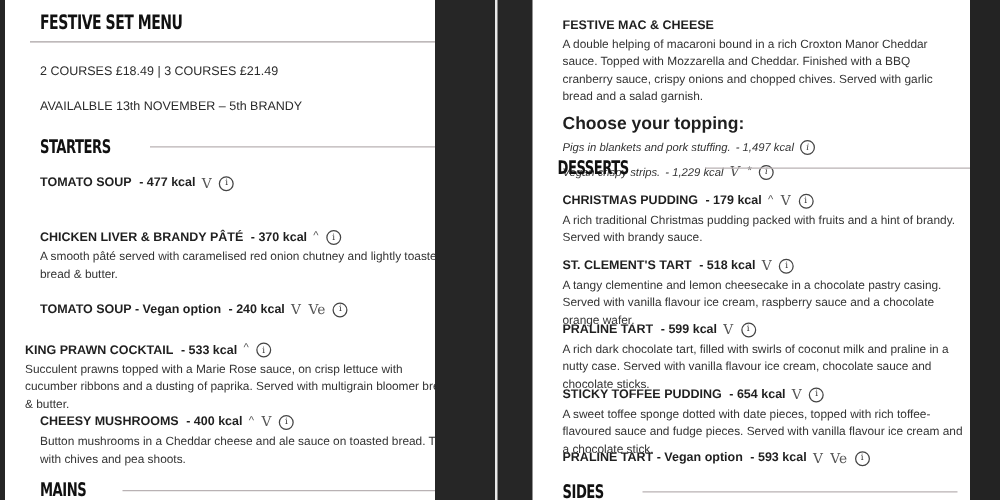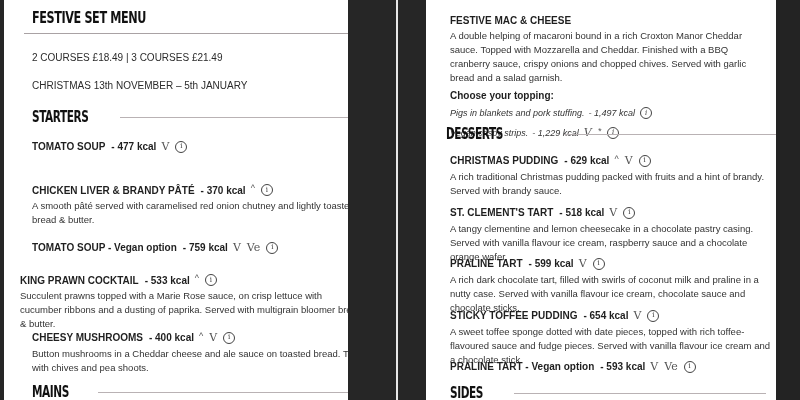--- a/index.html
+++ b/index.html
@@ -60,39 +60,39 @@
   .mark-caret { font-size: 9px; font-weight: normal; color: #555; position: relative; top: -2px; }
   .info-icon {
     width: 10px; height: 10px; border: 1px solid #444; border-radius: 50%;
     display: inline-flex; align-items: center; justify-content: center;
     font-size: 7px; font-weight: normal; color: #333;
     font-family: "DejaVu Serif", serif; line-height: 1;
   }
   .item-desc {
     font-size: 9.5px; line-height: 14px; color: #333; margin-top: 3px;
   }
-  .sub-label { font-size: 10px; font-weight: bold; color: #1f1f1f; }
+  .sub-label { font-size: 14px; font-weight: bold; color: #1f1f1f; }
   .topping { font-size: 9px; color: #333; display: flex; align-items: center; white-space: nowrap; font-style: italic; }
   .topping .kcal { margin-left: 4px; }
   .cut-top {
     position: absolute; left: 24px; top: -9px; font-size: 9.5px; color: #bbb;
     white-space: nowrap;
   }
 </style>
 </head>
 <body>
 
 <div class="panel" id="left-panel">
   <div class="title-block">
     <div class="heading">FESTIVE SET MENU</div>
   </div>
   <div class="title-rule"></div>
 
   <div class="info-line" style="top:52px;">2 COURSES £18.49 | 3 COURSES £21.49</div>
-  <div class="info-line" style="top:80px;">CHRISTMAS 13th NOVEMBER – 5th JANUARY</div>
+  <div class="info-line" style="top:80px;">AVAILALBLE 13th NOVEMBER – 5th BRANDY</div>
 
   <div class="section-head" style="left:28px; top:108px;">
     <div class="heading">STARTERS</div>
     <div class="section-rule" style="width:260px; margin-left:28px;"></div>
   </div>
 
   <div class="item" style="left:28px; top:140px; width:345px;">
     <div class="item-title">
       <span>TOMATO SOUP</span>
       <span class="kcal">- 477 kcal</span>
@@ -111,21 +111,21 @@
         <span class="mark-caret">^</span>
         <span class="info-icon">i</span>
       </span>
     </div>
     <div class="item-desc">A smooth pâté served with caramelised red onion chutney and lightly toasted bread &amp; butter.</div>
   </div>
 
   <div class="item" style="left:28px; top:241px; width:345px;">
     <div class="item-title">
       <span>TOMATO SOUP - Vegan option</span>
-      <span class="kcal">- 759 kcal</span>
+      <span class="kcal">- 240 kcal</span>
       <span class="marks">
         <span class="mark-v">V</span>
         <span class="mark-ve">Ve</span>
         <span class="info-icon">i</span>
       </span>
     </div>
   </div>
 
   <div class="item" style="left:16px; top:274px; width:345px;">
     <div class="item-title">
@@ -188,21 +188,21 @@
   </div>
 
   <div class="section-head" style="left:20px; top:125px;gap:20px;">
     <div class="heading" style="width:56px;">DESSERTS</div>
     <div class="section-rule" style="width:234px; margin-left:42px;"></div>
   </div>
 
   <div class="item" style="left:24px; top:154px; width:325px;">
     <div class="item-title">
       <span>CHRISTMAS PUDDING</span>
-      <span class="kcal">- 629 kcal</span>
+      <span class="kcal">- 179 kcal</span>
       <span class="marks">
         <span class="mark-caret">^</span>
         <span class="mark-v">V</span>
         <span class="info-icon">i</span>
       </span>
     </div>
     <div class="item-desc">A rich traditional Christmas pudding packed with fruits and a hint of brandy. Served with brandy sauce.</div>
   </div>
 
   <div class="item" style="left:24px; top:206px; width:325px;">

